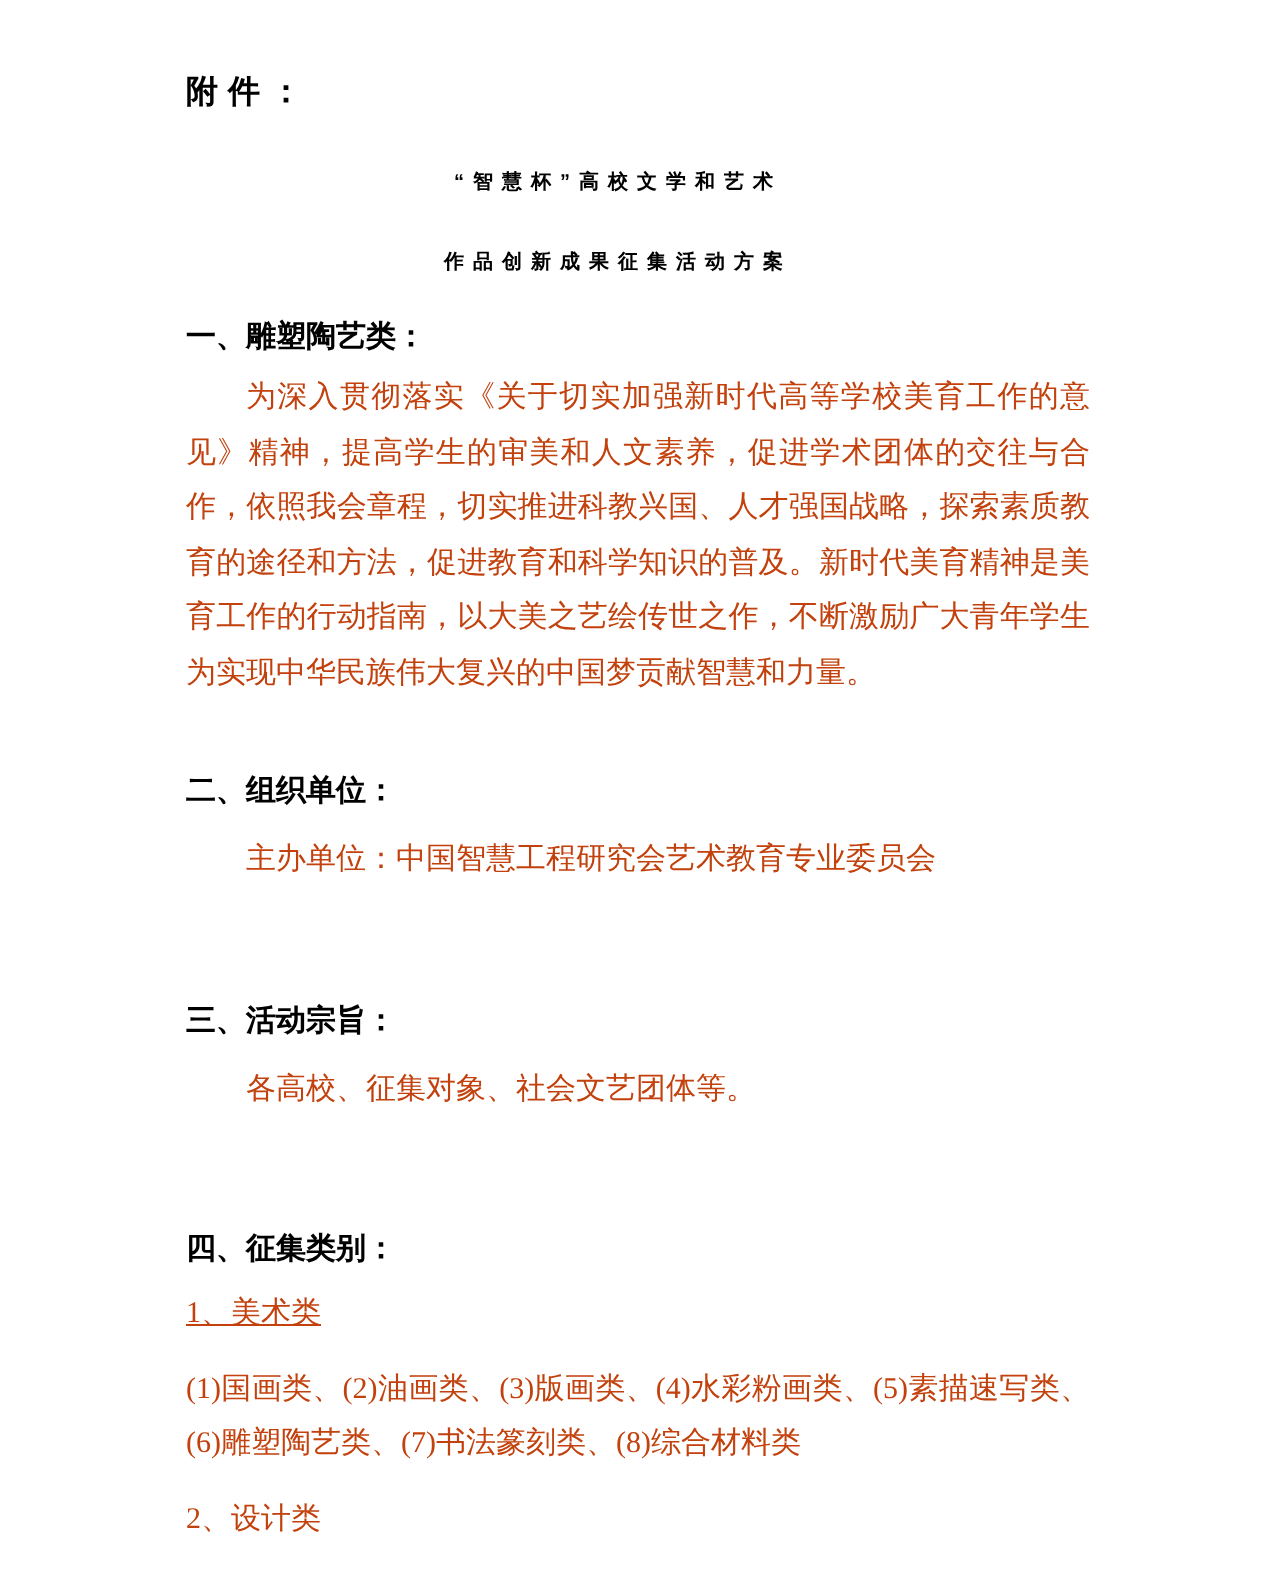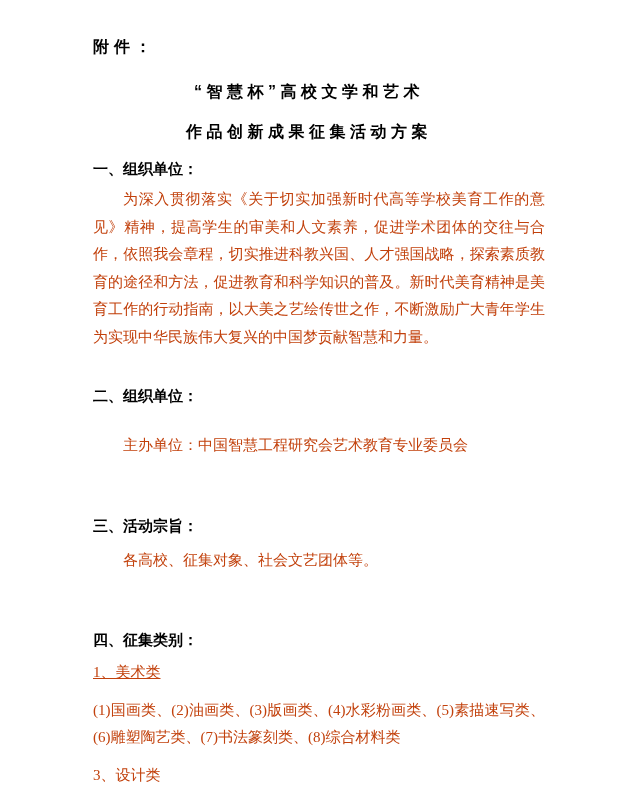--- a/index.html
+++ b/index.html
@@ -30,21 +30,21 @@
     font-weight: bold;
     font-size: 16px;
     line-height: 22px;
     letter-spacing: 5px;
     color: #000000;
   }
   
   .doc-title {
     font-family: "Liberation Sans", "DejaVu Sans", sans-serif;
     font-weight: bold;
-    font-size: 16px;
+    font-size: 10px;
     line-height: 24px;
     letter-spacing: 4.5px;
     color: #000000;
     text-align: center;
     padding-right: 20px; 
   }
   .doc-title.line1 { margin-top: 22px; }
   .doc-title.line2 { margin-top: 16px; }
   
   .sec-heading {
@@ -61,52 +61,52 @@
   
   .body-text {
     font-size: 15px;
     line-height: 27.5px;
     color: #c2410c;
     margin: 0;
   }
   .justify { text-align: justify; }
   .indent-2em { text-indent: 2em; }
   .purpose-para { margin-top: 6px; }
-  .org-line    { margin-top: 25px; }
+  .org-line    { margin-top: 10px; }
   .target-line { margin-top: 10px; }
   .cat-item-1  { margin-top: 8px; text-decoration: underline;  }
   .cat-item-2  { margin-top: 10px; }
   .cat-item-3  { margin-top: 10px; }
 </style>
 </head>
 <body>
 
 <div class="page">
   <div class="content">
 
     <div class="attachment-label">附件：</div>
 
     <div class="doc-title line1">“智慧杯”高校文学和艺术</div>
 
     <div class="doc-title line2">作品创新成果征集活动方案</div>
 
-    <div class="sec-heading h1">一、组织单位：</div>
+    <div class="sec-heading h1">一、雕塑陶艺类：</div>
 
     <p class="body-text justify indent-2em purpose-para">为深入贯彻落实《关于切实加强新时代高等学校美育工作的意见》精神，提高学生的审美和人文素养，促进学术团体的交往与合作，依照我会章程，切实推进科教兴国、人才强国战略，探索素质教育的途径和方法，促进教育和科学知识的普及。新时代美育精神是美育工作的行动指南，以大美之艺绘传世之作，不断激励广大青年学生为实现中华民族伟大复兴的中国梦贡献智慧和力量。</p>
 
     <div class="sec-heading h2">二、组织单位：</div>
 
     <p class="body-text indent-2em org-line">主办单位：中国智慧工程研究会艺术教育专业委员会</p>
 
     <div class="sec-heading h3">三、活动宗旨：</div>
 
     <p class="body-text indent-2em target-line">各高校、征集对象、社会文艺团体等。</p>
 
     <div class="sec-heading h4">四、征集类别：</div>
 
     <p class="body-text cat-item-1">1、美术类</p>
 
     <p class="body-text justify cat-item-2">(1)国画类、(2)油画类、(3)版画类、(4)水彩粉画类、(5)素描速写类、(6)雕塑陶艺类、(7)书法篆刻类、(8)综合材料类</p>
 
-    <p class="body-text cat-item-3">3、设计类</p>
+    <p class="body-text cat-item-3">2、设计类</p>
 
   </div>
 </div>
 
 </body></html>

